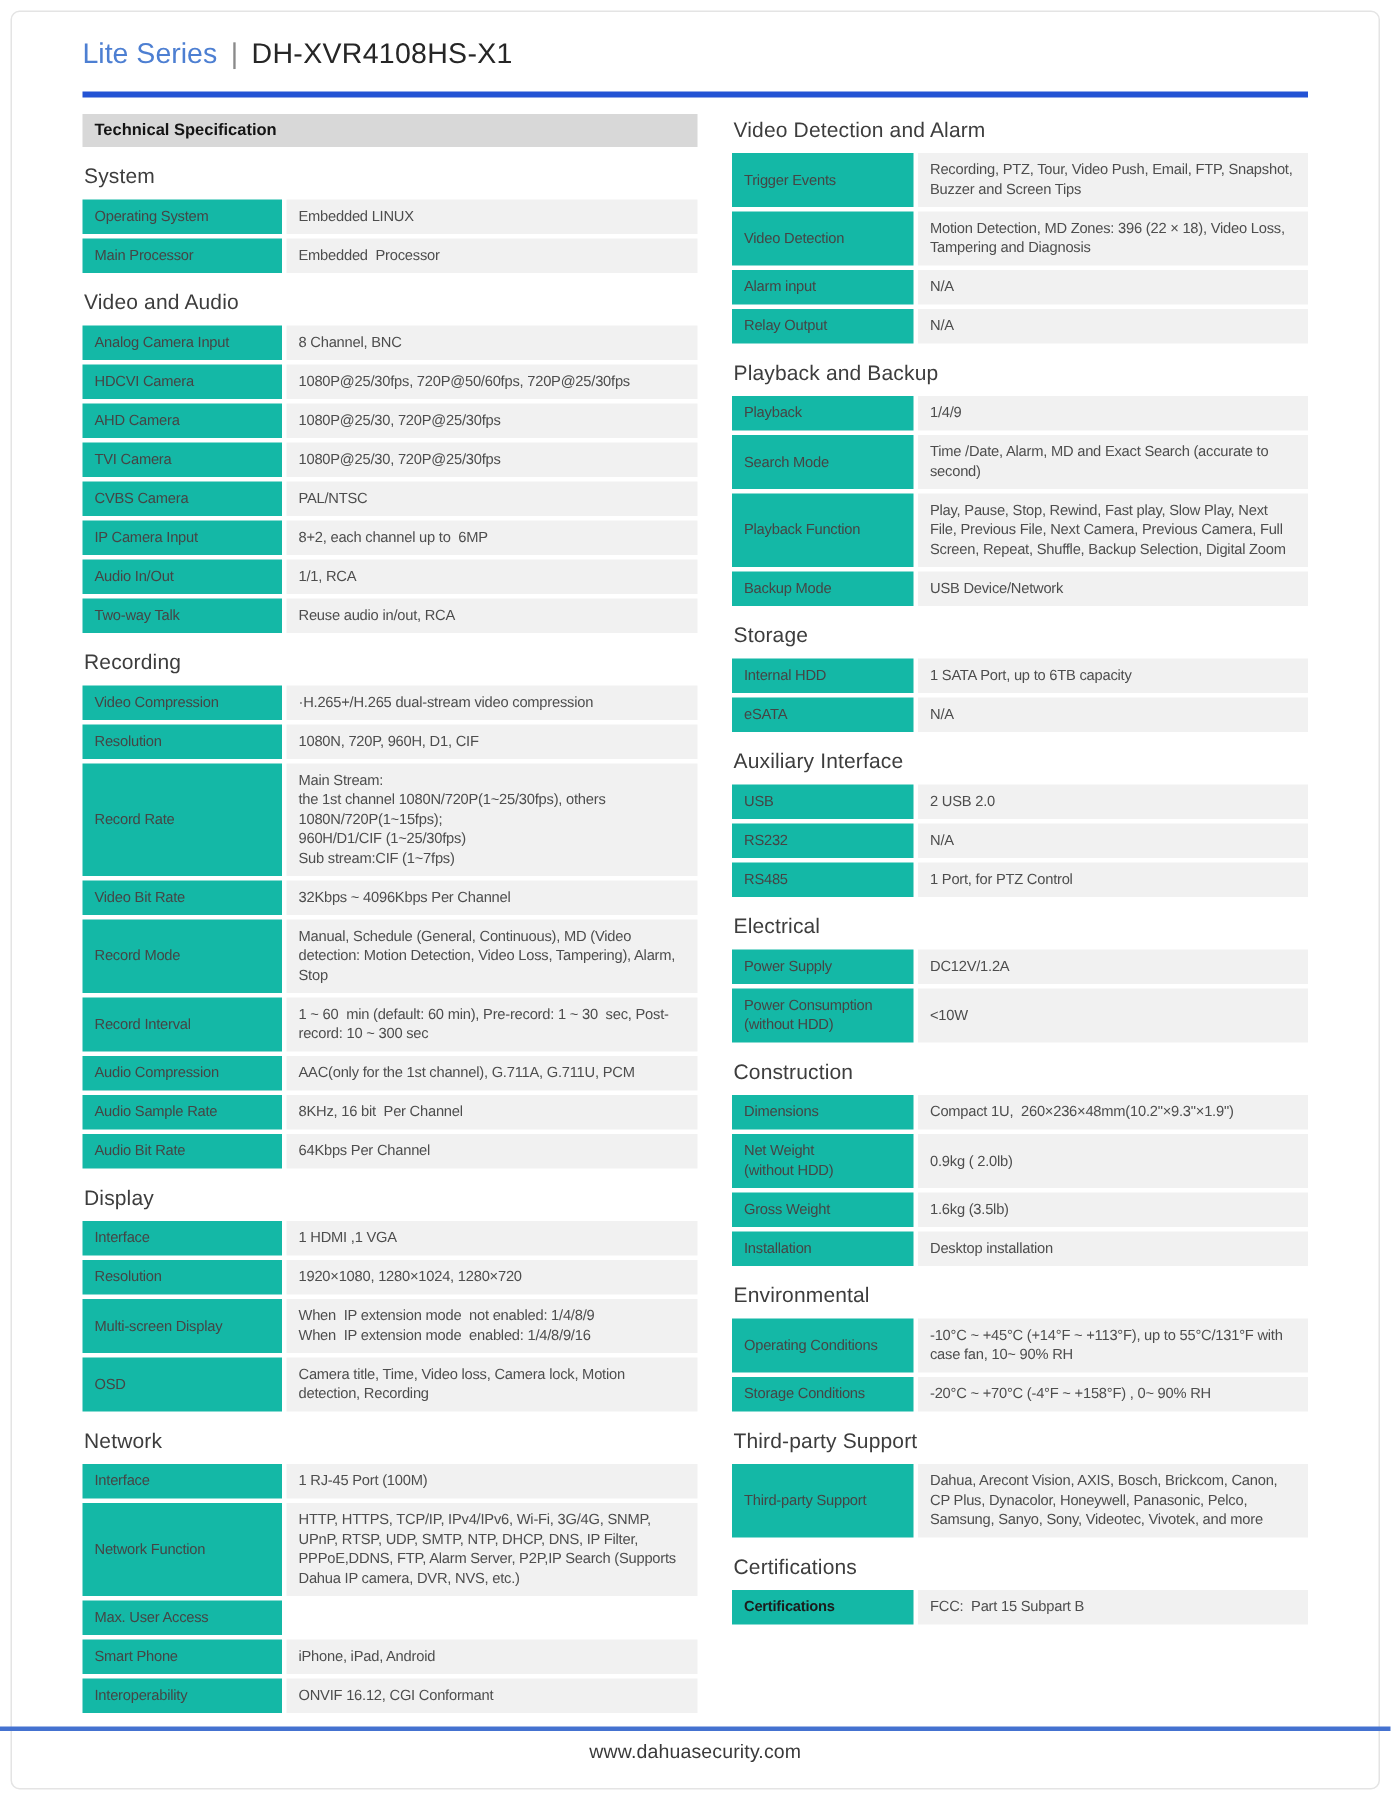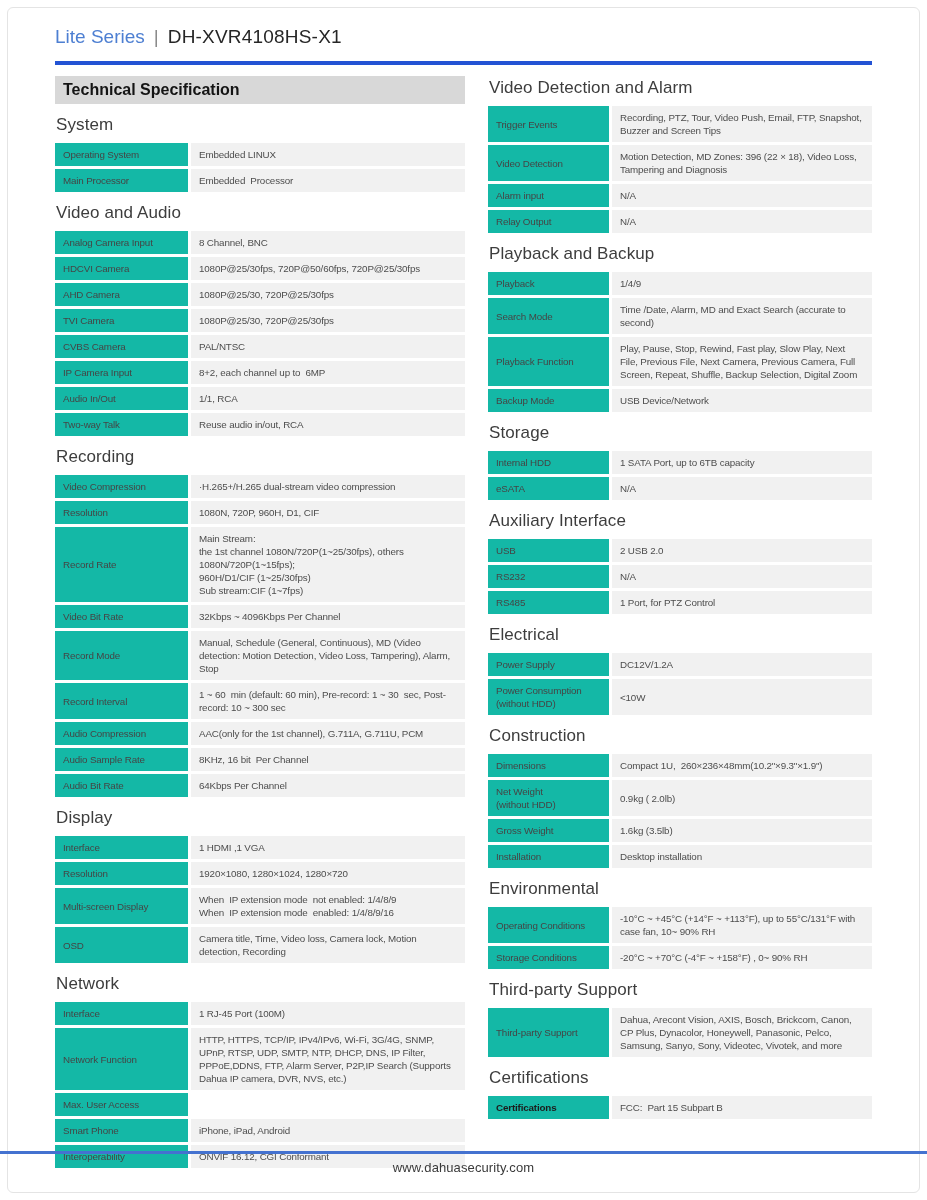--- a/index.html
+++ b/index.html
@@ -9,23 +9,23 @@
   .page-border{position:absolute;inset:7px;border:1px solid #e4e4e4;border-radius:6px;pointer-events:none;}
   .content{position:absolute;left:55px;top:26px;width:817px;}
   .title-line{font-size:19px;line-height:22px;margin-bottom:13px;white-space:nowrap;}
   .series{color:#4d7fd2;}
   .divider{color:#8a8a8a;margin:0 9px;}
   .model{color:#262626;letter-spacing:.2px;}
   .rule-top{height:4px;background:#2353d4;margin-bottom:11px;}
   .columns{display:flex;gap:23px;align-items:flex-start;}
   .col-left{width:410px;--labw:133px;}
   .col-right{width:384px;--labw:121px;}
-  .tech-bar{background:#d8d8d8;color:#141414;font-weight:bold;font-size:16px;
+  .tech-bar{background:#d8d8d8;color:#141414;font-weight:bold;font-size:11px;
             padding:5px 8px;margin-bottom:1px;}
-  .sec-title{font-size:17px;color:#3d3d3d;font-weight:400;margin:11px 0 8px 1px;letter-spacing:.1px;}
+  .sec-title{font-size:14px;color:#3d3d3d;font-weight:400;margin:11px 0 8px 1px;letter-spacing:.1px;}
   .col-right .sec:first-child .sec-title{margin-top:2px;}
   .spec-row{display:grid;grid-template-columns:var(--labw) 1fr;column-gap:3px;margin-bottom:3px;}
   .valstack{display:flex;flex-direction:column;gap:3px;}
   .cell{font-size:9.8px;line-height:13px;letter-spacing:-.15px;padding:5px 8px;
         display:flex;align-items:center;white-space:pre-wrap;word-break:normal;}
   .cell.label{background:#14b8a6;color:#454545;}
   .cell.value{background:#f1f1f1;color:#4d4d4d;flex:1 1 auto;}
   .cell.label.bold{font-weight:bold;color:#1c1c1c;}
   .footer-rule{position:absolute;left:0;right:0;top:1151px;height:3px;background:#4472d0;}
   .footer-url{position:absolute;left:0;right:0;top:1160px;text-align:center;

